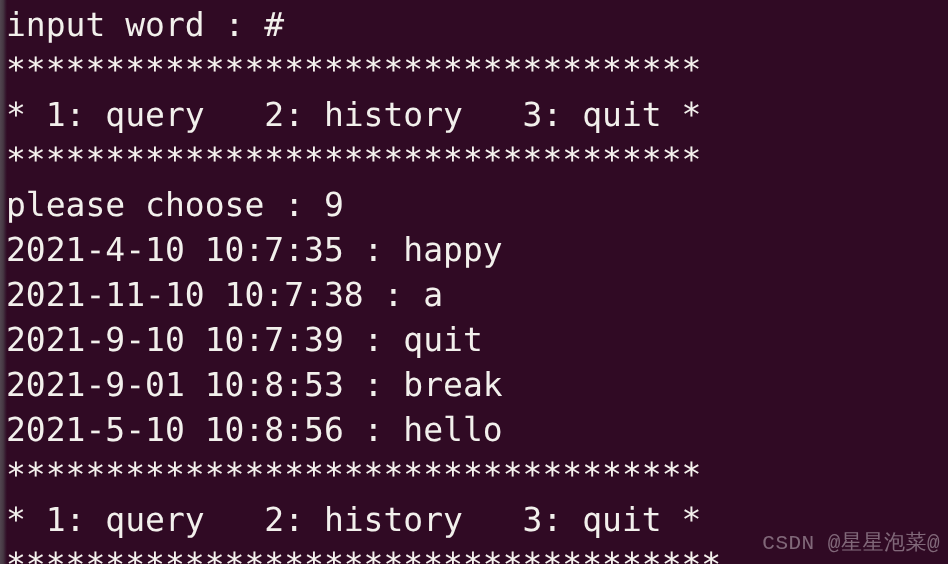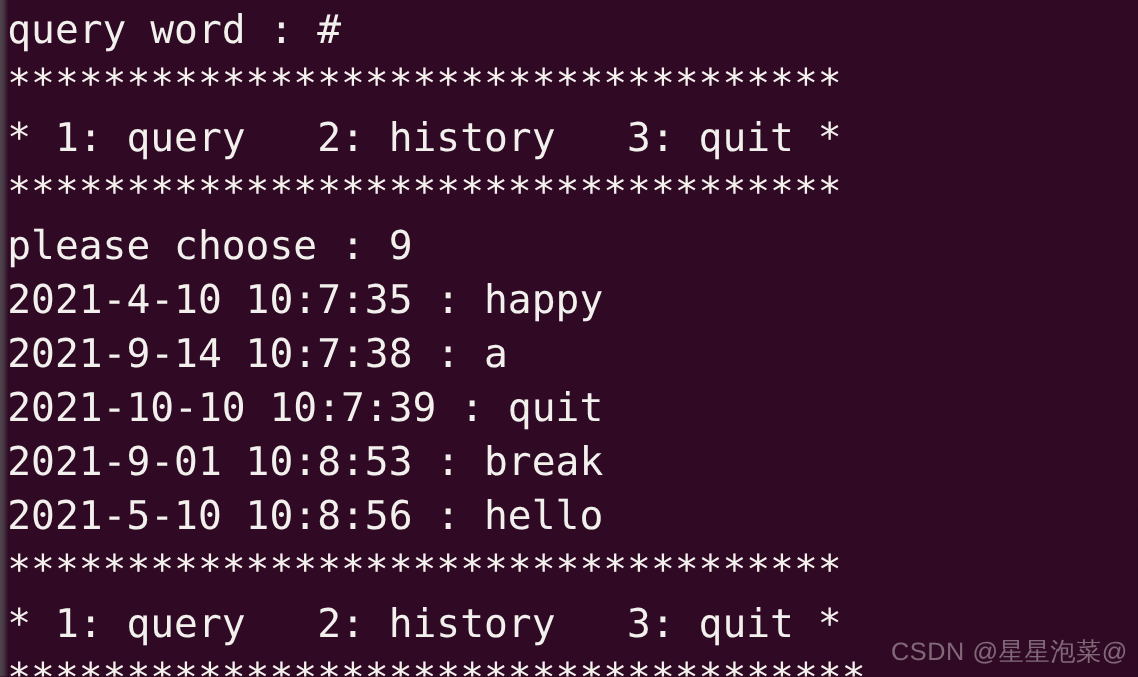--- a/index.html
+++ b/index.html
@@ -46,53 +46,53 @@
     height: 45px;
     text-rendering: geometricPrecision;
   }
   .term-line.sep {
     color: #f5f2ee;
   }
   #watermark {
     position: absolute;
     right: 8px;
     bottom: 6px;
-    font-family: Liberation Sans, sans-serif;
+    font-family: Liberation Mono, monospace;
     font-size: 21px;
     line-height: 28px;
     color: rgba(225, 215, 222, 0.46);
     white-space: pre;
     pointer-events: none;
     letter-spacing: 0.5px;
   }
 </style>
 </head>
 <body>
 
 <div id="terminal-window">
 
   <div id="window-edge"></div>
 
   <div id="terminal-screen">
 
-    <span class="term-line">query word : #</span>
+    <span class="term-line">input word : #</span>
 
     <span class="term-line sep">***********************************</span>
 
     <span class="term-line">* 1: query   2: history   3: quit *</span>
 
     <span class="term-line sep">***********************************</span>
 
     <span class="term-line">please choose : 9</span>
 
     <span class="term-line">2021-4-10 10:7:35 : happy</span>
 
-    <span class="term-line">2021-9-14 10:7:38 : a</span>
+    <span class="term-line">2021-11-10 10:7:38 : a</span>
 
-    <span class="term-line">2021-10-10 10:7:39 : quit</span>
+    <span class="term-line">2021-9-10 10:7:39 : quit</span>
 
     <span class="term-line">2021-9-01 10:8:53 : break</span>
 
     <span class="term-line">2021-5-10 10:8:56 : hello</span>
 
     <span class="term-line sep">***********************************</span>
 
     <span class="term-line">* 1: query   2: history   3: quit *</span>
 
     <span class="term-line sep">************************************</span>

